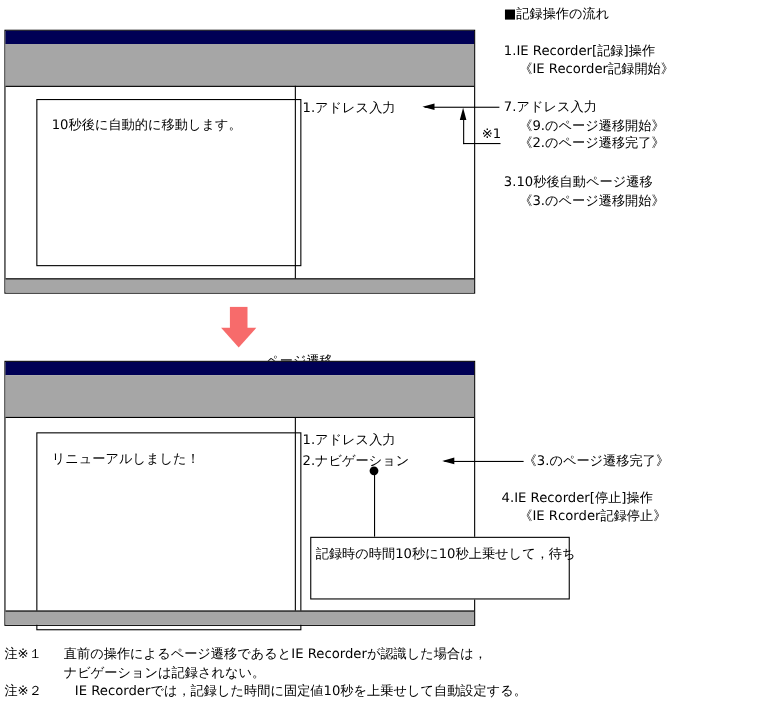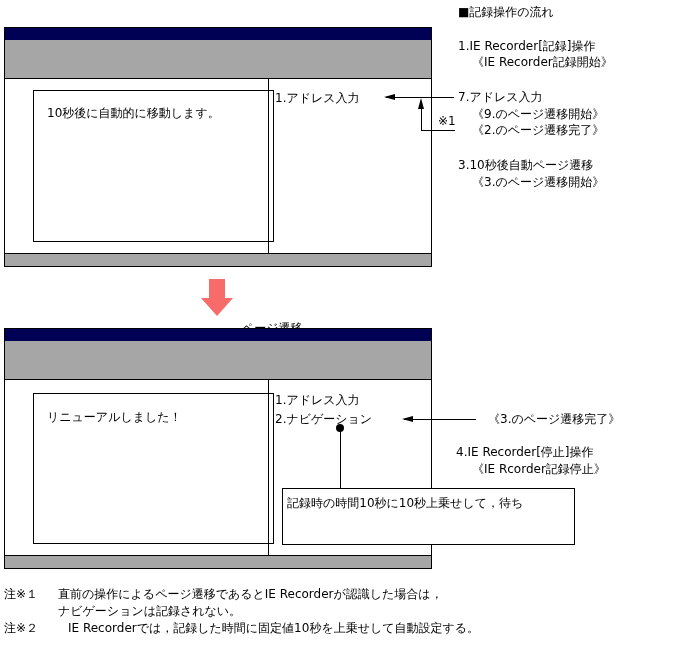--- a/index.html
+++ b/index.html
@@ -51,38 +51,38 @@
 <div class="line" style="left:421px;top:130px;width:34px;height:1px;"></div>
 <div class="arrowhead-up" style="left:418px;top:98px;"></div>
 
 <div class="flow-arrow-stem" style="left:209px;top:279px;width:16px;height:20px;"></div>
 <div class="flow-arrow-head" style="left:201px;top:298px;"></div>
 <div class="abs" style="left:242px;top:288px;margin-top:32px;">ページ遷移</div>
 
 <div class="win" style="top:328px;height:241px;">
   <div class="titlebar"></div>
   <div class="toolbar"></div>
-  <div class="content-box" style="top:64px;height:151px;">
+  <div class="content-box" style="top:64px;height:180px;">
     <div class="abs" style="left:13px;top:15px;">リニューアルしました！</div>
   </div>
   <div class="divider" style="top:51px;height:177px;"></div>
   <div class="abs" style="left:270px;top:63px;">1.アドレス入力</div>
   <div class="abs" style="left:270px;top:82px;">2.ナビゲーション</div>
   <div class="statusbar"></div>
 </div>
 
 <div class="line" style="left:404px;top:419px;width:72px;height:1px;"></div>
 <div class="arrowhead-left" style="left:402px;top:416px;"></div>
-<div class="abs" style="left:488px;top:411px;">《3.のページ遷移完了》</div>
+<div class="abs" style="left:476px;top:411px;">《3.のページ遷移完了》</div>
 <div class="abs" style="left:456px;top:444px;">4.IE Recorder[停止]操作</div>
 <div class="abs" style="left:472px;top:461px;">《IE Rcorder記録停止》</div>
 
 <div class="dot" style="left:336px;top:424px;"></div>
 <div class="line" style="left:340px;top:430px;width:1px;height:58px;"></div>
-<div class="callout" style="left:282px;top:488px;width:293px;height:57px;">
+<div class="callout" style="left:282px;top:488px;width:236px;height:57px;">
   <div>記録時の時間10秒に10秒上乗せして，待ち</div>
 </div>
 
 <div class="abs" style="left:4px;top:586px;">注※１</div>
 <div class="abs" style="left:58px;top:586px;">直前の操作によるページ遷移であるとIE Recorderが認識した場合は，</div>
 <div class="abs" style="left:58px;top:603px;">ナビゲーションは記録されない。</div>
 <div class="abs" style="left:4px;top:620px;">注※２</div>
 <div class="abs" style="left:68px;top:620px;">IE Recorderでは，記録した時間に固定値10秒を上乗せして自動設定する。</div>
 
 </body></html>

